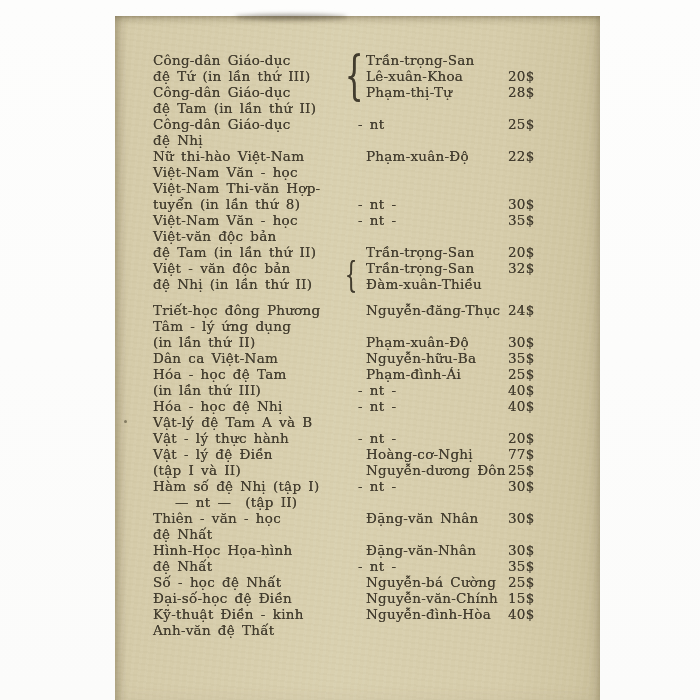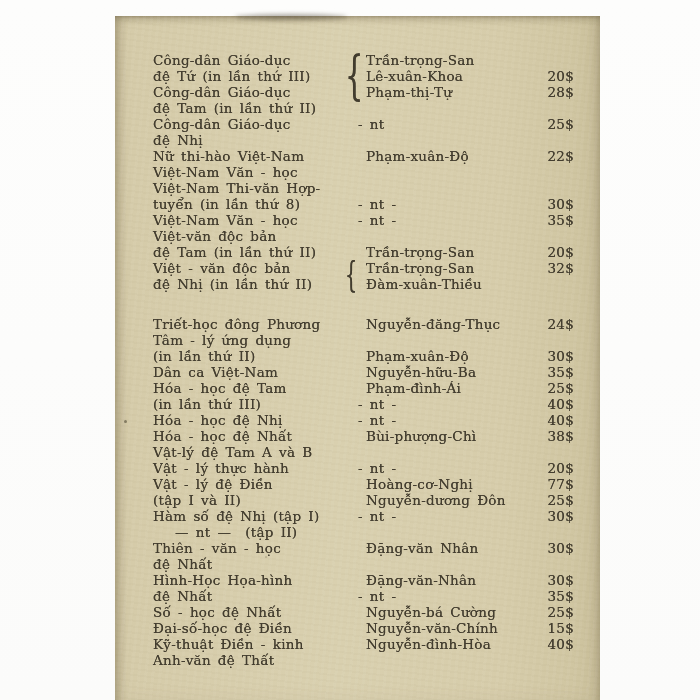--- a/index.html
+++ b/index.html
@@ -42,27 +42,27 @@
   .content{
     position:absolute;left:0;top:36px;width:100%;
     padding:0 26px 0 38px;box-sizing:border-box;
     color:#433d2f;
     font-size:13.5px;
     letter-spacing:.25px;
     word-spacing:2.5px;
     text-shadow:0 0 .6px rgba(64,58,44,.85);
   }
   .row{display:flex;height:16px;line-height:16px;position:relative;}
-  .row.gap{margin-top:24px;}
+  .row.gap{margin-top:10px;}
   .cell{white-space:pre;overflow:visible;}
   .cell.t{width:205px;flex:0 0 205px;}
   .cell.t.indent{padding-left:22px;box-sizing:border-box;}
   .cell.a{width:150px;flex:0 0 150px;padding-left:8px;box-sizing:border-box;position:relative;}
   .cell.a.nt{text-align:left;padding-left:0;}
-  .cell.p{flex:1;text-align:right;}
+  .cell.p{flex:1;text-align:left;}
   .brace{
     position:absolute;
     left:-13px;top:-3px;
     transform:scaleX(.55);
     transform-origin:left center;
     color:#423c2e;
     font-weight:normal;
     text-shadow:0 0 .5px rgba(64,58,44,.8);
     pointer-events:none;
   }
@@ -181,25 +181,20 @@
     <div class="cell t">(in lần thứ III)</div>
     <div class="cell a nt">- nt -</div>
     <div class="cell p">40$</div>
   </div>
         <div class="row">
     <div class="cell t">Hóa - học đệ Nhị</div>
     <div class="cell a nt">- nt -</div>
     <div class="cell p">40$</div>
   </div>
         <div class="row">
-    <div class="cell t">Hóa - học đệ Nhất</div>
-    <div class="cell a">Bùi-phượng-Chì</div>
-    <div class="cell p">38$</div>
-  </div>
-        <div class="row">
     <div class="cell t">Vật-lý đệ Tam A và B</div>
     <div class="cell a"></div>
     <div class="cell p"></div>
   </div>
         <div class="row">
     <div class="cell t">Vật - lý thực hành</div>
     <div class="cell a nt">- nt -</div>
     <div class="cell p">20$</div>
   </div>
         <div class="row">

